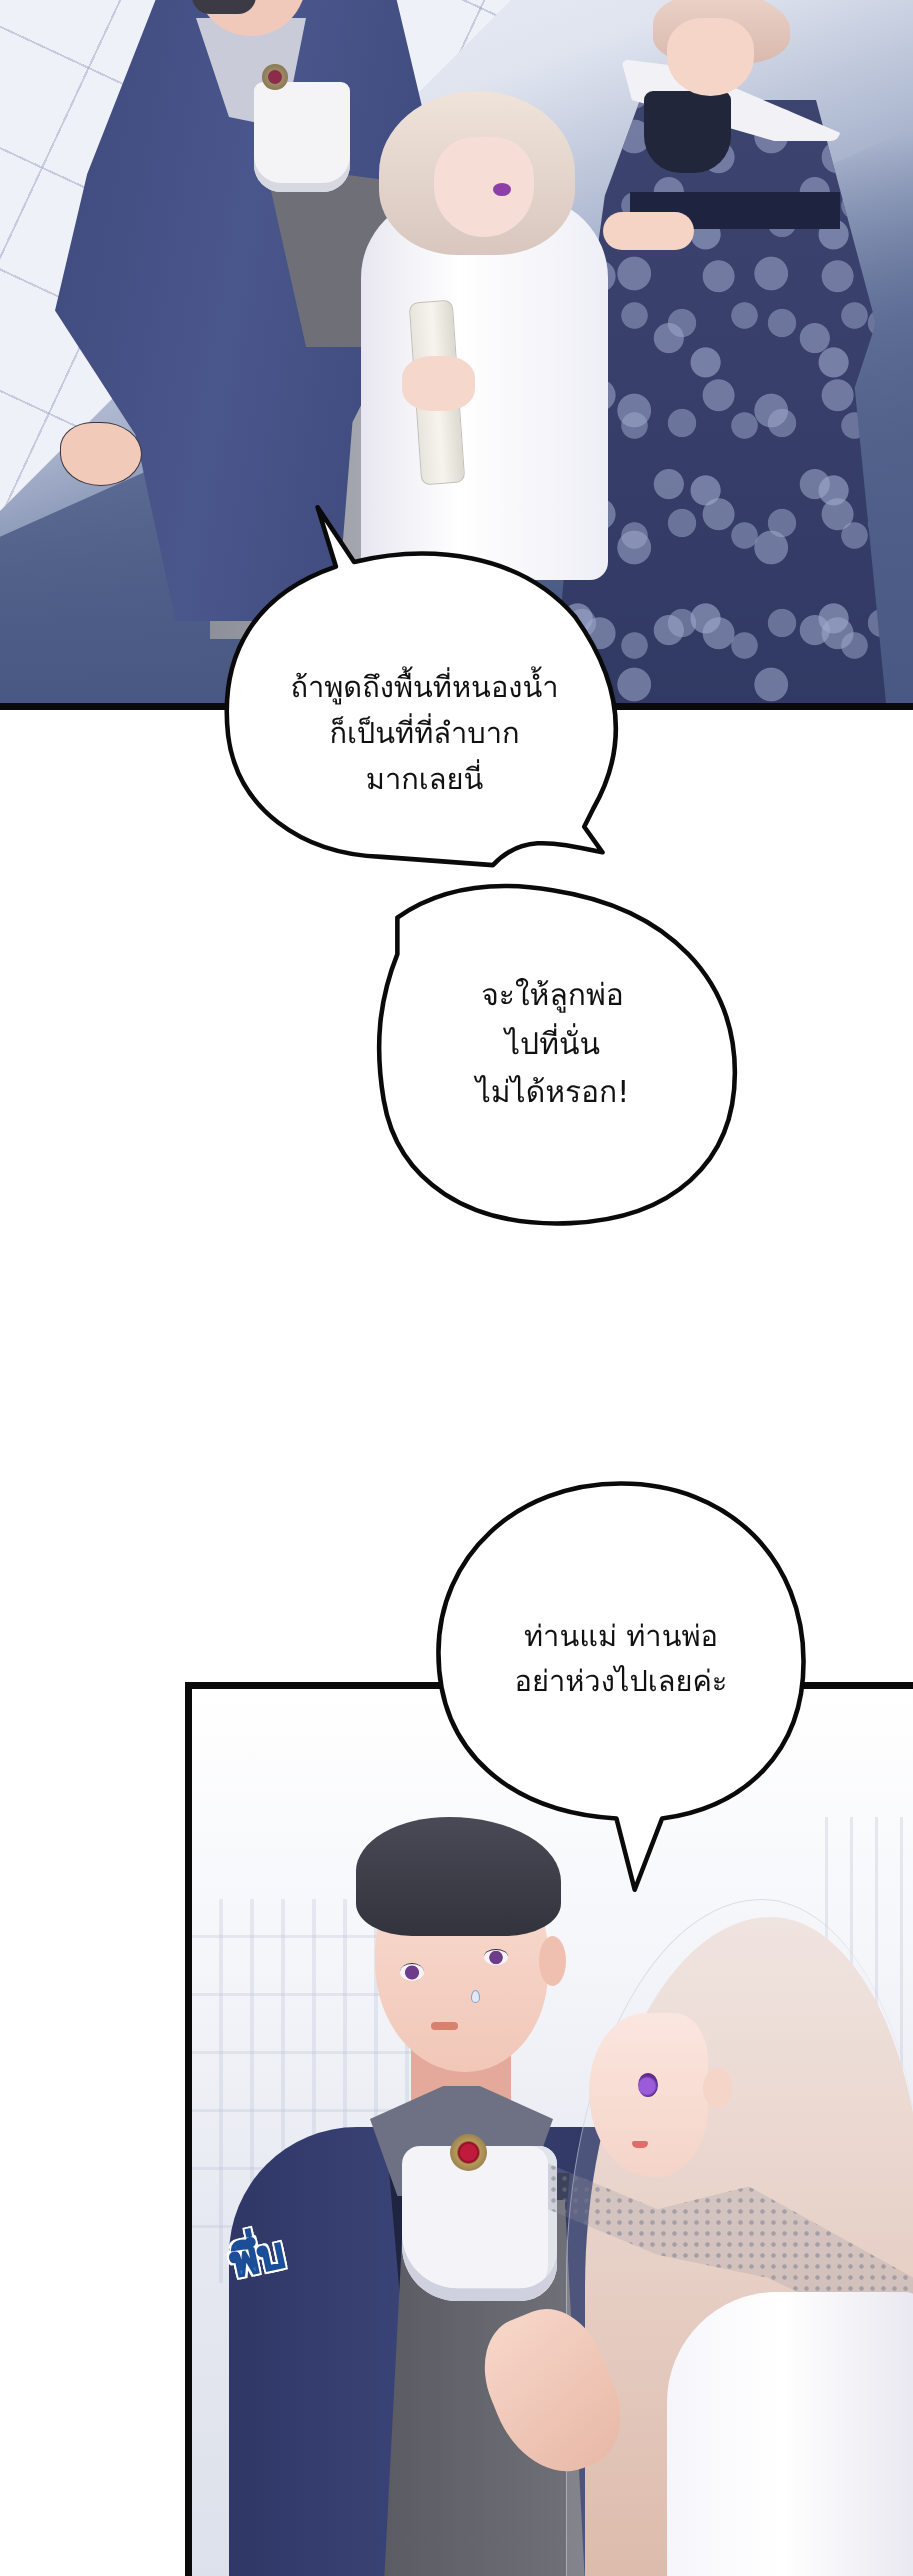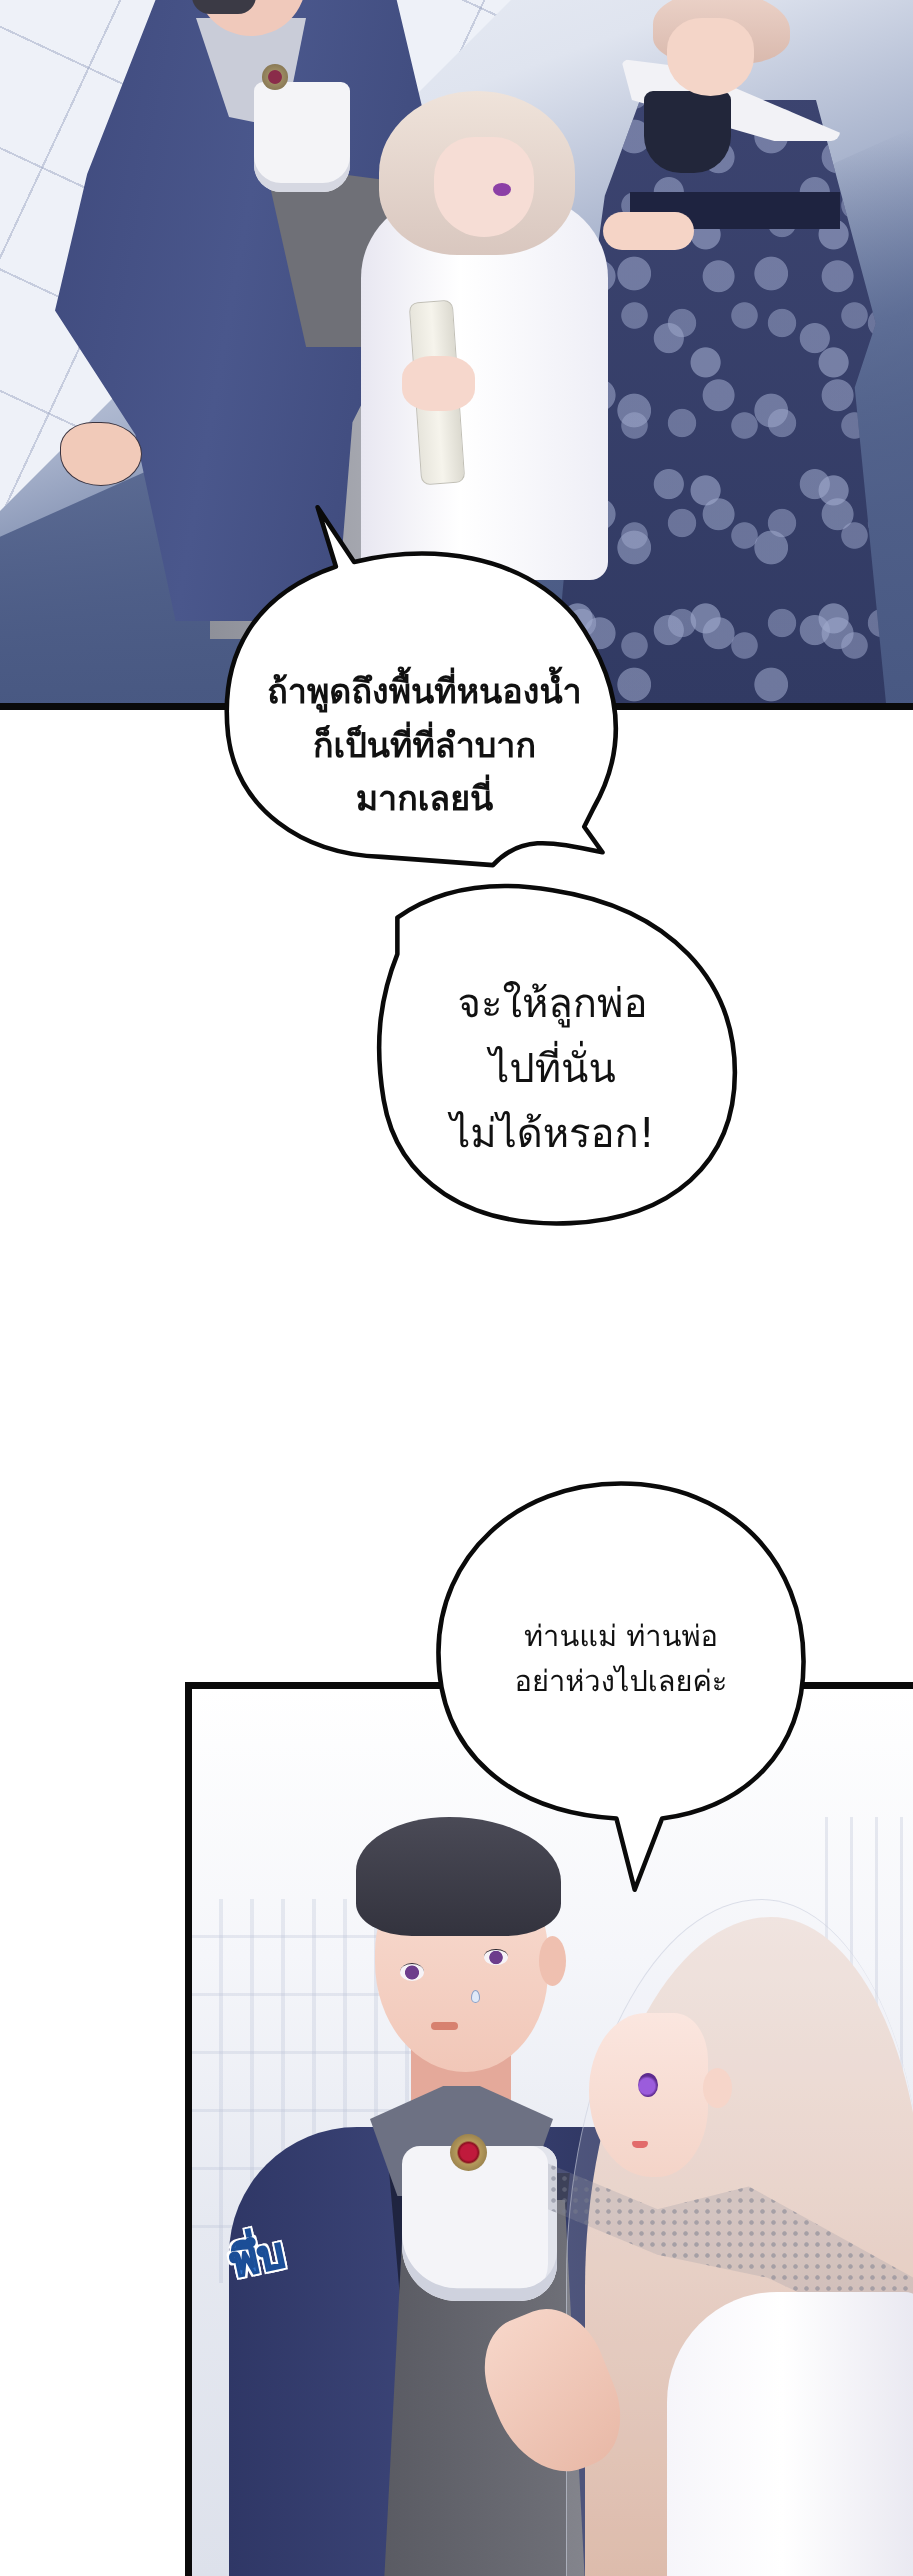--- a/index.html
+++ b/index.html
@@ -143,24 +143,24 @@
 
   
   .bubble-svg { position: absolute; overflow: visible; }
   .bubble-text {
     position: absolute; text-align: center; color: #111;
     font-family: "DejaVu Sans", sans-serif; font-size: 30px; line-height: 1.55;
     white-space: pre-line;
   }
 
   #bubble-1-svg { left: 219px; top: 507px; width: 420px; height: 393px; }
-  #bubble-1-text { left: 242px; top: 665px; width: 365px; font-size: 34px; line-height: 1.58; font-weight: bold; }
+  #bubble-1-text { left: 242px; top: 665px; width: 365px; font-size: 29px; line-height: 1.58; }
 
   #bubble-2-svg { left: 370px; top: 890px; width: 374px; height: 347px; }
-  #bubble-2-text { left: 429px; top: 971px; width: 247px; font-size: 40px; line-height: 1.62; }
+  #bubble-2-text { left: 429px; top: 971px; width: 247px; font-size: 30px; line-height: 1.62; }
 
   #bubble-3-svg { left: 429px; top: 1479px; width: 384px; height: 429px; }
   #bubble-3-text { left: 443px; top: 1614px; width: 356px; font-size: 29px; line-height: 1.55; }
 
   
   #panel-2 {
     left: 185px; top: 1682px; width: 728px; height: 894px;
     border-left: 7.3px solid #0a0a0a; border-top: 7.3px solid #0a0a0a;
     background: linear-gradient(180deg, #ffffff 0%, #f5f6fa 30%, #e6e9f1 60%, #dde1eb 100%);
   }

